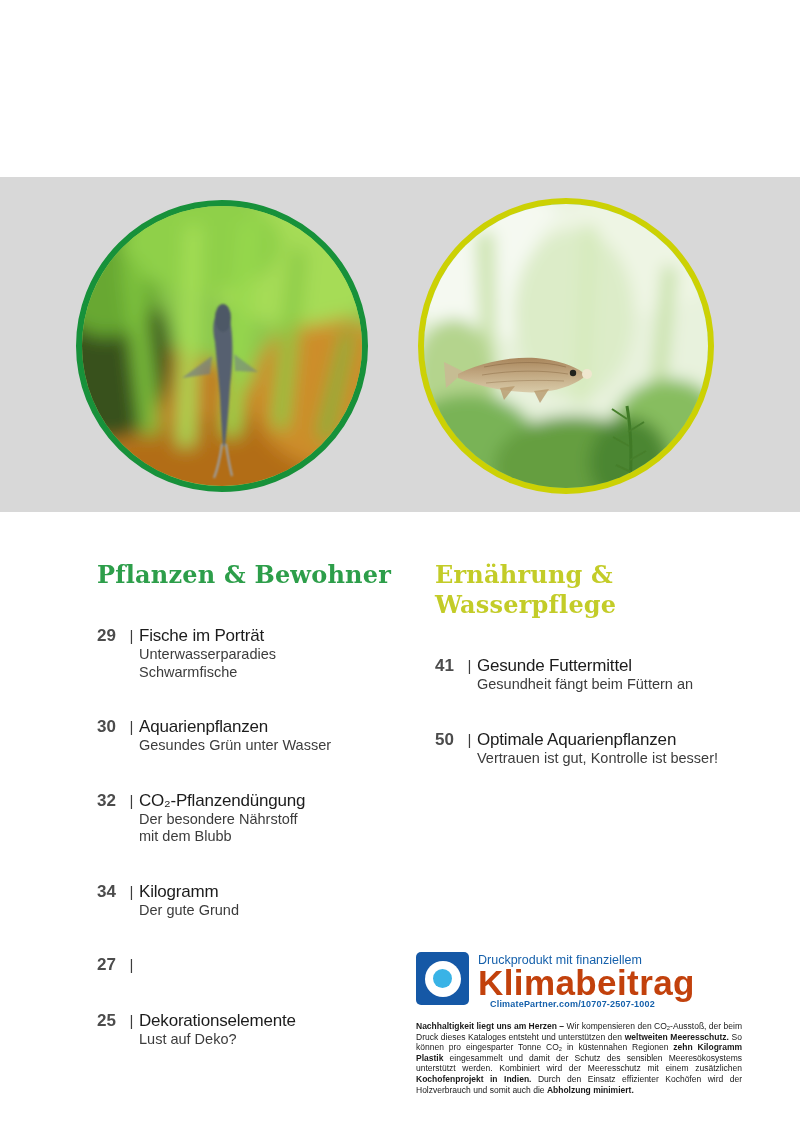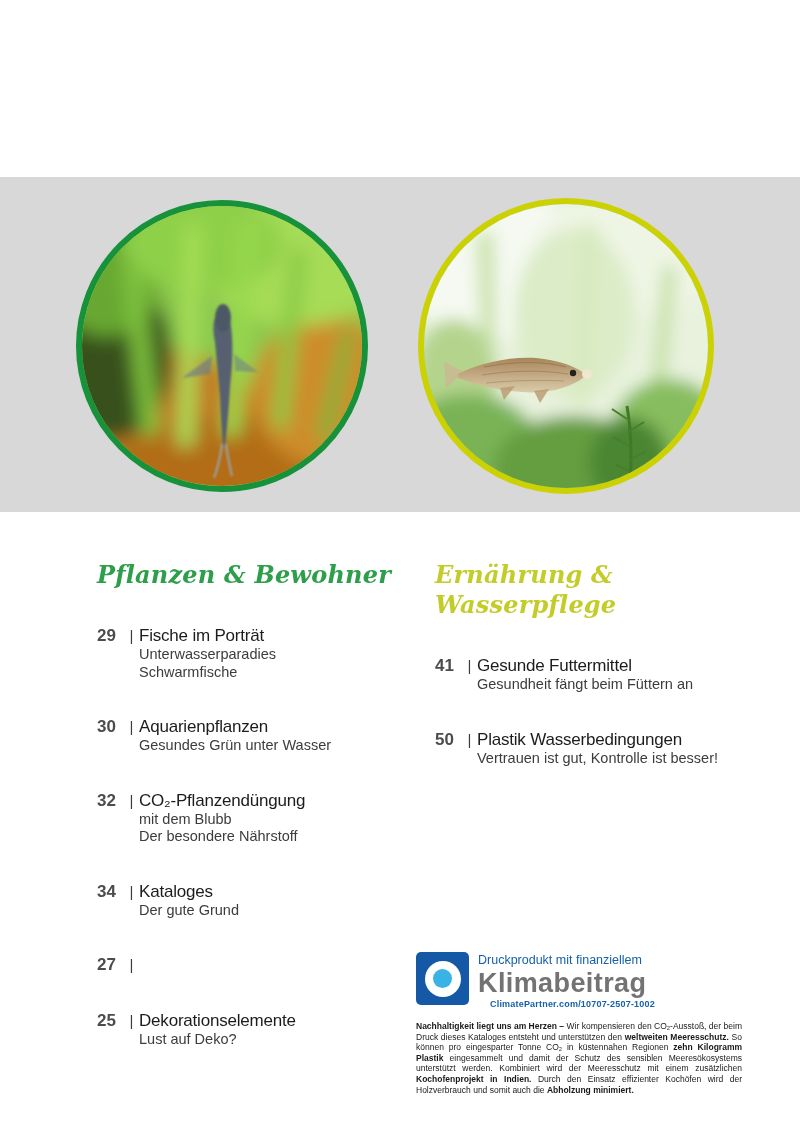--- a/index.html
+++ b/index.html
@@ -12,40 +12,40 @@
   .banner{position:absolute;left:0;top:177px;width:800px;height:335px;background:#d8d8d8;}
   .photo-circle{position:absolute;border-radius:50%;overflow:hidden;box-sizing:border-box;background:#9ccf63;}
   .pc-left{left:76px;top:23px;width:292px;height:292px;border:6px solid #17913a;}
   .pc-right{left:418px;top:21px;width:296px;height:296px;border:6px solid #ccd104;}
   .photo-circle svg{position:absolute;left:0;top:0;width:100%;height:100%;display:block;}
   
   .toc-col{position:absolute;top:560px;}
   .toc-left{left:97px;width:310px;}
   .toc-right{left:435px;width:330px;}
   .toc-heading{
-    font-family:"DejaVu Serif",serif;font-style:italic;font-weight:bold;
+    font-family:"DejaVu Serif",serif;font-weight:bold;
     font-size:24px;line-height:30px;margin-bottom:16px;letter-spacing:0.2px;
   }
   .h-green{color:#2d9e4a;}
   .h-lime{color:#c3cc28;}
   .toc-entry{display:flex;margin-bottom:9px;margin-top:36px;}
   .toc-num{flex:none;width:27px;font-weight:bold;font-size:17px;line-height:20px;color:#4c4c4c;}
   .toc-pipe{flex:none;width:15px;text-align:center;font-size:15px;line-height:20px;color:#3d3d3d;}
   .toc-body{flex:1;}
   .toc-title{font-weight:normal;font-size:17px;line-height:20px;color:#1c1c1c;letter-spacing:-0.2px;}
   .toc-sub{font-size:14.5px;line-height:17.5px;color:#3c3c3c;}
   
   .climate{position:absolute;left:416px;top:952px;width:330px;}
   .climate-row{display:flex;}
   .cp-logo{flex:none;width:53px;height:53px;background:#1558a6;border-radius:5px;position:relative;}
   .cp-ring{position:absolute;left:50%;top:50%;width:36px;height:36px;margin:-18px 0 0 -18px;background:#ffffff;border-radius:50%;}
   .cp-dot{position:absolute;left:50%;top:50%;width:19px;height:19px;margin:-9.5px 0 0 -9.5px;background:#39b3e6;border-radius:50%;}
   .cp-text{margin-left:9px;color:#1560ab;}
   .cp-tagline{font-size:12.5px;line-height:15px;margin-top:1px;}
-  .cp-title{font-size:27px;font-weight:bold;line-height:26px;margin-top:2px;letter-spacing:0.4px;color:#737373;}
+  .cp-title{font-size:35px;font-weight:bold;line-height:26px;margin-top:2px;letter-spacing:0.4px;color:#c2410c;}
   .cp-url{font-size:9px;font-weight:bold;line-height:11px;margin-top:3px;letter-spacing:0.2px;margin-left:12px;}
   .fineprint{margin-top:11px;width:326px;font-size:8.5px;line-height:10.6px;text-align:justify;color:#191919;}
   .fp-bold{font-weight:bold;}
 </style>
 </head>
 <body>
 
 <div class="banner">
 
   <div class="photo-circle pc-left">
@@ -148,29 +148,29 @@
         <span class="toc-body">
           <div class="toc-title">Aquarienpflanzen</div>
           <div class="toc-sub">Gesundes Grün unter Wasser</div>
         </span>
       </div>
       <div class="toc-entry">
         <span class="toc-num">32</span>
         <span class="toc-pipe">|</span>
         <span class="toc-body">
           <div class="toc-title">CO₂-Pflanzendüngung</div>
+          <div class="toc-sub">Der besondere Nährstoff</div>
           <div class="toc-sub">mit dem Blubb</div>
-          <div class="toc-sub">Der besondere Nährstoff</div>
         </span>
       </div>
       <div class="toc-entry">
         <span class="toc-num">34</span>
         <span class="toc-pipe">|</span>
         <span class="toc-body">
-          <div class="toc-title">Kataloges</div>
+          <div class="toc-title">Kilogramm</div>
           <div class="toc-sub">Der gute Grund</div>
         </span>
       </div>
       <div class="toc-entry">
         <span class="toc-num">27</span>
         <span class="toc-pipe">|</span>
       </div>
       <div class="toc-entry">
         <span class="toc-num">25</span>
         <span class="toc-pipe">|</span>
@@ -190,21 +190,21 @@
         <span class="toc-pipe">|</span>
         <span class="toc-body">
           <div class="toc-title">Gesunde Futtermittel</div>
           <div class="toc-sub">Gesundheit fängt beim Füttern an</div>
         </span>
       </div>
       <div class="toc-entry">
         <span class="toc-num">50</span>
         <span class="toc-pipe">|</span>
         <span class="toc-body">
-          <div class="toc-title">Plastik Wasserbedingungen</div>
+          <div class="toc-title">Optimale Aquarienpflanzen</div>
           <div class="toc-sub">Vertrauen ist gut, Kontrolle ist besser!</div>
         </span>
       </div>
     </div>
 </div>
 
 <div class="climate">
   <div class="climate-row">
     <div class="cp-logo">
       <div class="cp-ring">

